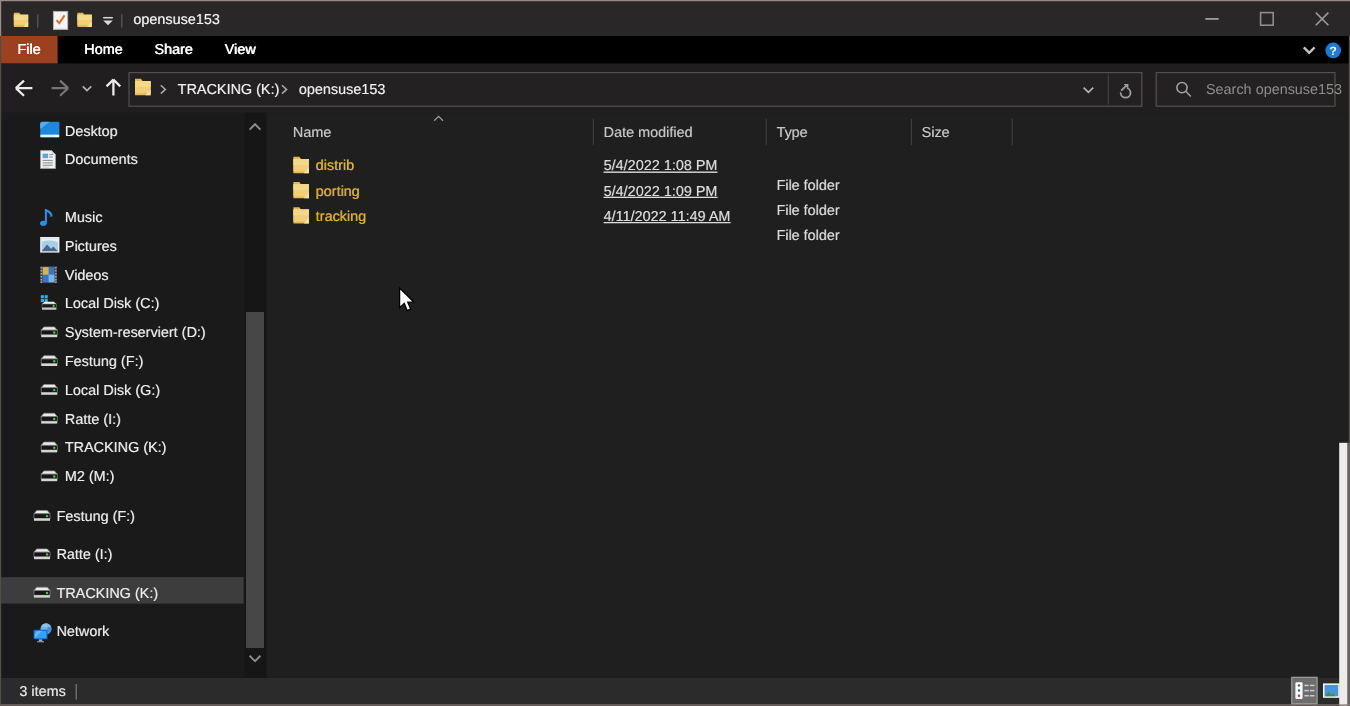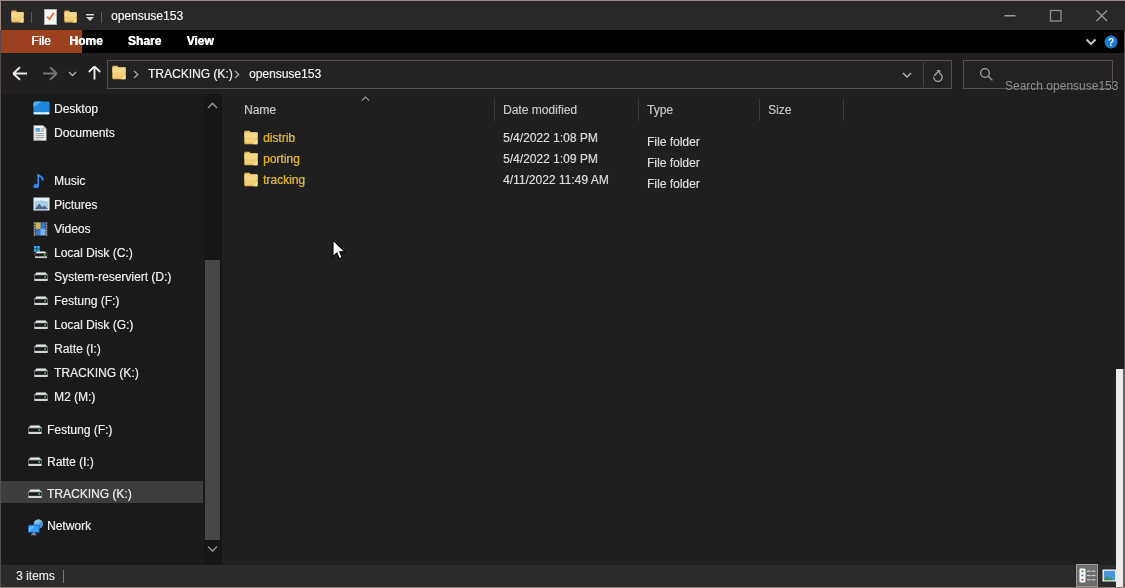--- a/index.html
+++ b/index.html
@@ -9,42 +9,42 @@
   .ts{text-shadow:0.4px 0 rgba(240,240,240,0.5);}
   .abs{position:absolute;}
   #win{position:absolute;left:0;top:0;width:1125px;height:588px;background:#1d1c1c;}
   
   #titlebar{left:0;top:0;width:1125px;height:30px;background:#2a2728;border-top:1px solid #9b8b84;box-sizing:border-box;}
   .tsep{top:11px;width:1px;height:11px;background:#5c5c5c;}
   #title{left:111px;top:0;height:30px;line-height:31px;color:#f2f2f2;}
   .winbtn{top:0;width:46px;height:30px;}
   
   #tabrow{left:0;top:30px;width:1125px;height:23px;background:#000;}
-  #filetab{left:0;top:0;width:82px;height:23px;background:#9c4120;color:#fff;text-align:center;line-height:23px;font-weight:400;text-shadow:0.5px 0 0 #fff;}
-  .tab{top:0;height:23px;line-height:23px;color:#fff;font-weight:700;text-shadow:0.5px 0 0 #fff;}
+  #filetab{left:0;top:0;width:48px;height:23px;background:#9c4120;color:#fff;text-align:center;line-height:23px;font-weight:400;text-shadow:0.5px 0 0 #fff;}
+  .tab{top:0;height:23px;line-height:23px;color:#fff;font-weight:400;text-shadow:0.5px 0 0 #fff;}
   
   #addrrow{left:0;top:53px;width:1125px;height:41px;background:#201e1f;}
   #addrbox{left:107px;top:7px;width:845px;height:29px;border:1px solid #55504e;box-sizing:border-box;background:#242122;}
   #searchbox{left:963px;top:7px;width:150px;height:29px;border:1px solid #55504e;box-sizing:border-box;background:#242122;}
   
   #sidebar{left:0;top:94px;width:222px;height:471px;background:#1b1a1a;}
   #main{left:222px;top:94px;width:903px;height:471px;background:#201f1f;}
   .sbitem{left:0;width:204px;height:24px;text-align:right;}
   .sbitem .ic{position:absolute;left:33px;top:4px;}
   .sbitem .tx{position:absolute;left:54px;top:0;line-height:24px;color:#ececec;text-shadow:0.4px 0 rgba(240,240,240,0.5);}
   .sbitem2{left:0;width:203px;height:28px;}
   .sbitem2 .ic{position:absolute;left:27px;top:6px;}
   .sbitem2 .tx{position:absolute;left:47px;top:0;line-height:28px;color:#ececec;text-shadow:0.4px 0 rgba(240,240,240,0.5);}
   
   .colsep{top:5px;width:1px;height:22px;background:#3d3d3d;}
   .hdr{top:5px;height:22px;line-height:22px;color:#c6c6c6;text-shadow:0.4px 0 rgba(198,198,198,0.5);}
   .frow{left:0;width:903px;height:21px;}
   .frow .name{position:absolute;left:41px;top:0;line-height:21px;color:#eab308;text-shadow:0.4px 0 rgba(240,240,240,0.5);}
-  .frow .date{position:absolute;left:281px;top:0;line-height:21px;color:#dcdcdc;text-shadow:0.4px 0 rgba(220,220,220,0.5);}
-  .frow .type{position:absolute;left:425px;top:4px;line-height:21px;color:#dcdcdc;text-shadow:0.4px 0 rgba(220,220,220,0.5);}
+  .frow .date{position:absolute;left:281px;top:0;line-height:21px;color:#dcdcdc;text-shadow:0.4px 0 rgba(220,220,220,0.5);text-decoration:underline;}
+  .frow .type{position:absolute;left:425px;top:16px;line-height:21px;color:#dcdcdc;text-shadow:0.4px 0 rgba(220,220,220,0.5);}
   .frow .fic{position:absolute;left:22px;top:2px;}
   
   #statusbar{left:0;top:565px;width:1125px;height:23px;background:#2b2b2b;}
 </style>
 </head>
 <body>
 <div id="win">
 
   <div id="titlebar" class="abs">
     <svg class="abs" style="left:11px;top:9px" width="13" height="13" viewBox="0 0 13 13">
@@ -133,21 +133,21 @@
         <path d="M2.4,7.4 L8.4,1.4" stroke="#242122" stroke-width="4.4"></path>
         <path d="M3.3,6.6 L7.6,2.3" stroke="#9e9e9e" stroke-width="1.5"></path>
         <path d="M5.3,1.1 L9.3,1.1 L9.3,5.1 Z" fill="#9e9e9e"></path>
       </svg>
     </div>
     <div id="searchbox" class="abs">
       <svg class="abs" style="left:15px;top:6px" width="15" height="15" viewBox="0 0 15 15">
         <circle cx="6" cy="6" r="4.3" stroke="#a2a2a2" stroke-width="1.3" fill="none"></circle>
         <path d="M9.3,9.3 L13.4,13.4" stroke="#a2a2a2" stroke-width="1.3"></path>
       </svg>
-      <div class="abs" style="left:41px;top:0;line-height:27px;color:#8e8e8e;white-space:nowrap;margin-top:12px;">Search opensuse153</div>
+      <div class="abs" style="left:41px;top:0;line-height:27px;color:#8e8e8e;white-space:nowrap;">Search opensuse153</div>
     </div>
   </div>
 
   <div id="sidebar" class="abs">
 
     <div class="abs" style="left:204px;top:0;width:18px;height:471px;background:#171616;"></div>
     <svg class="abs" style="left:207px;top:8px" width="11" height="8" viewBox="0 0 11 8">
       <path d="M1,6 L5.5,1.5 L10,6" stroke="#8b8b8b" stroke-width="1.6" fill="none"></path>
     </svg>
     <div class="abs" style="left:205px;top:166px;width:15px;height:280px;background:#474747;"></div>

